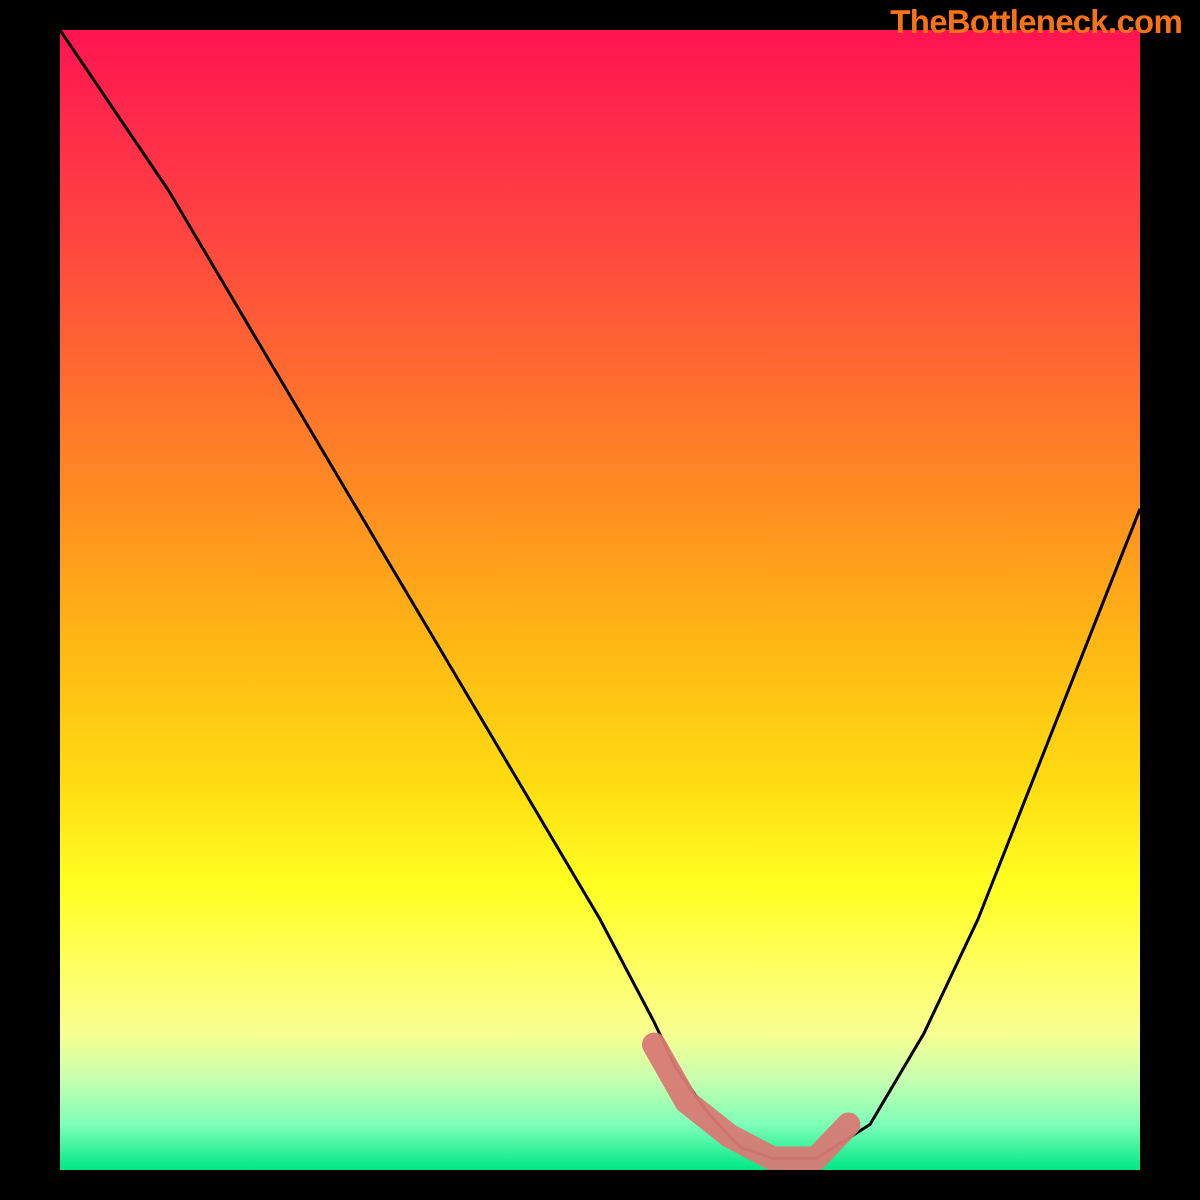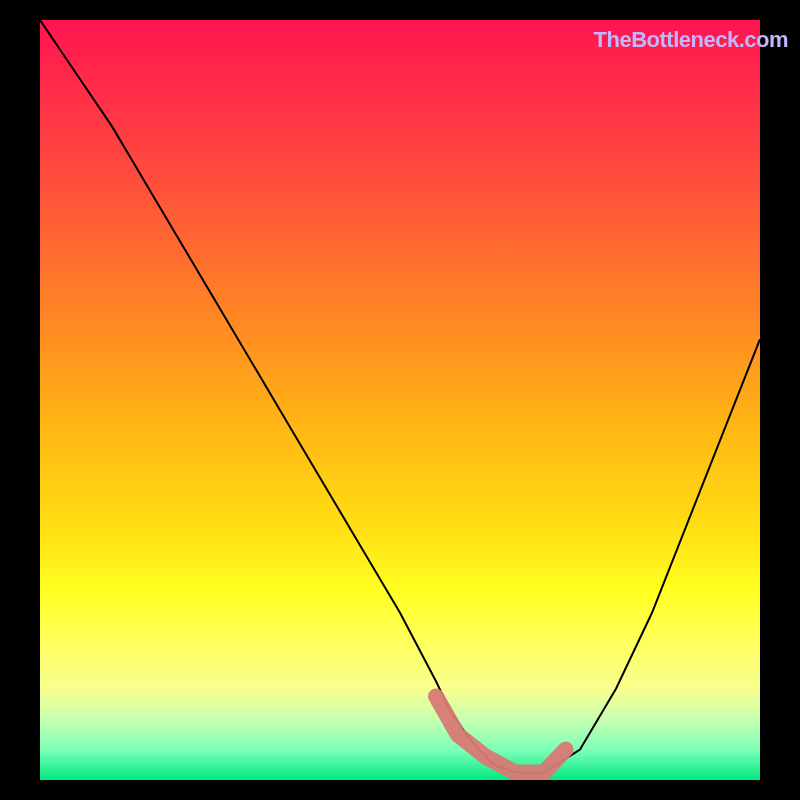--- a/index.html
+++ b/index.html
@@ -14,26 +14,25 @@
   .frame {
     position: relative;
     width: 800px;
     height: 800px;
     background: #000;
   }
   .watermark {
     position: absolute;
     top: 2px;
     right: 12px;
-    color: #c4b5fd;
+    color: #f97316;
     font-size: 22px;
     font-weight: 600;
     letter-spacing: -0.5px;
     z-index: 50;
-    margin-top: 25px;
   }
   .plot-bg {
     position: absolute;
     left: 40px;
     top: 20px;
     width: 720px;
     height: 760px;
     background: linear-gradient(
       to bottom,
       #ff1450 0%,

